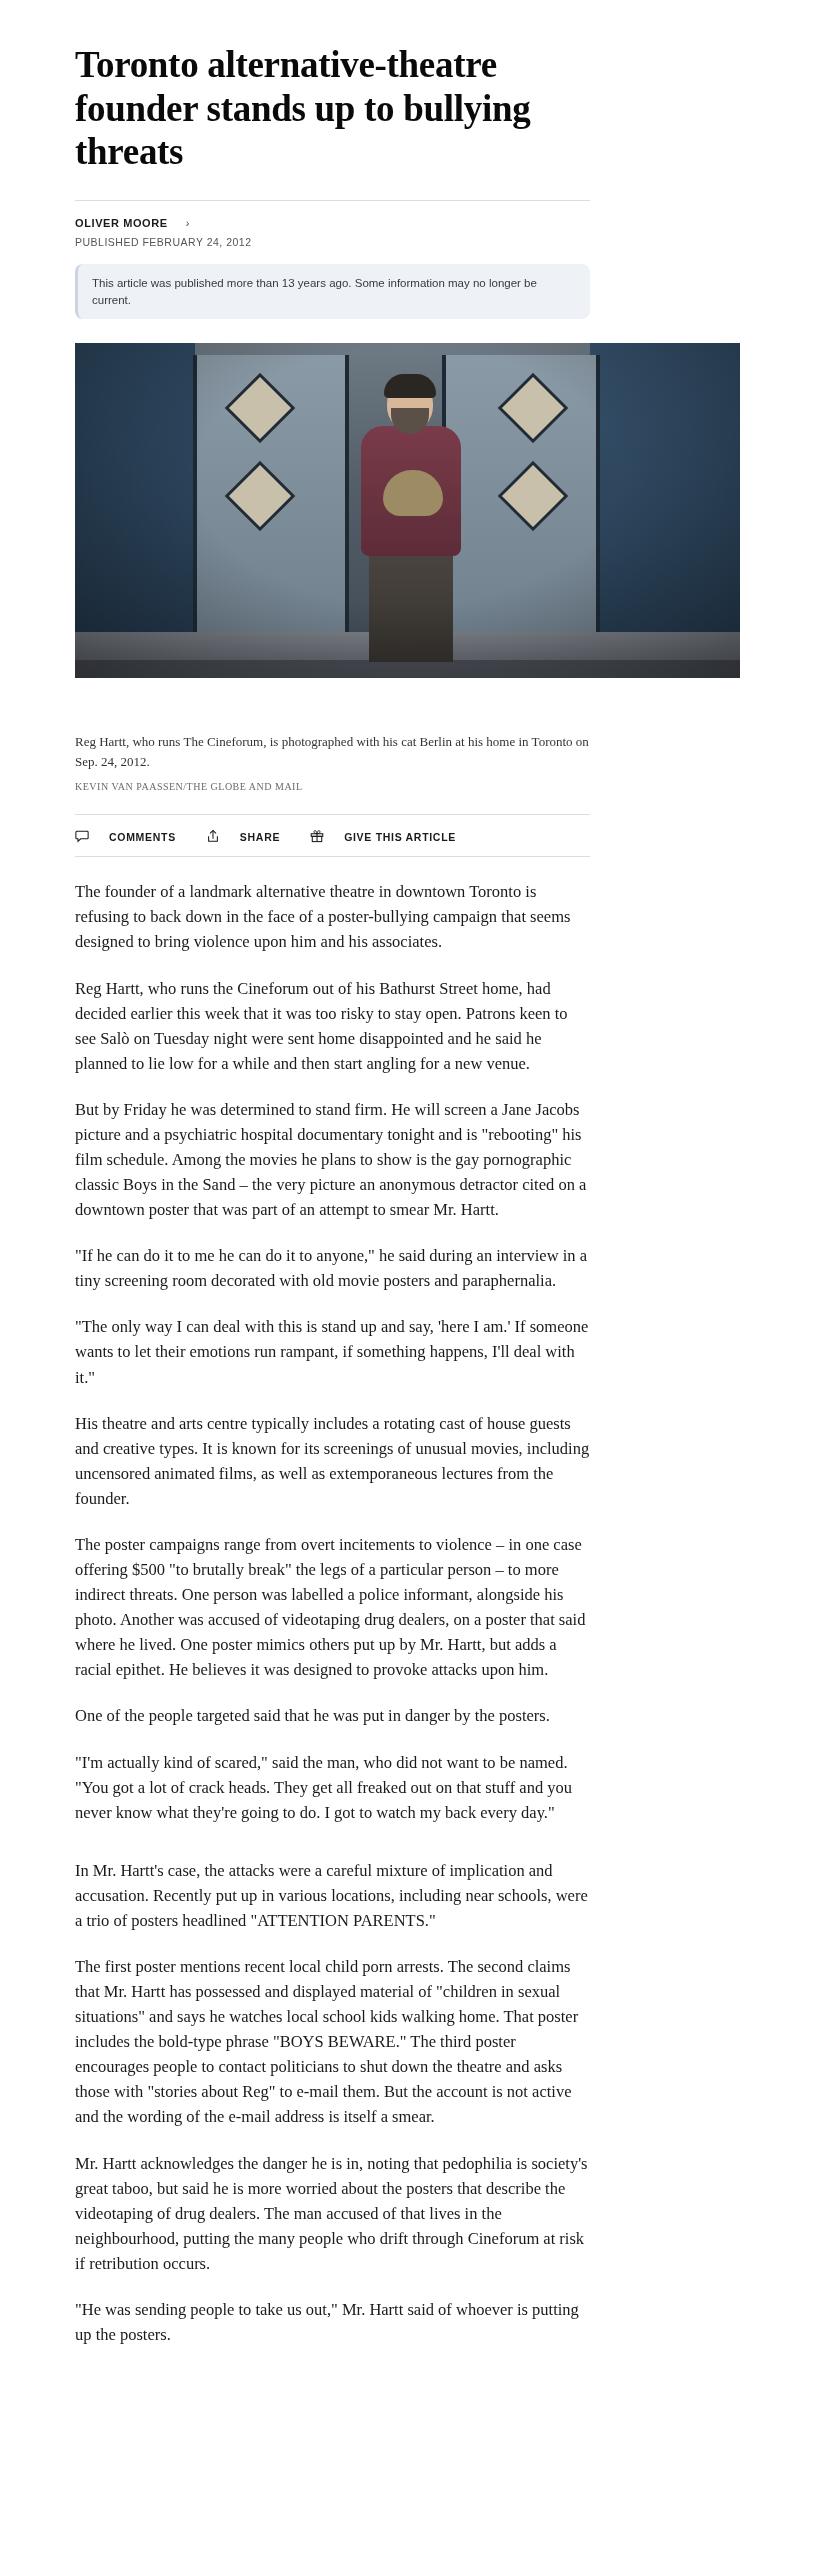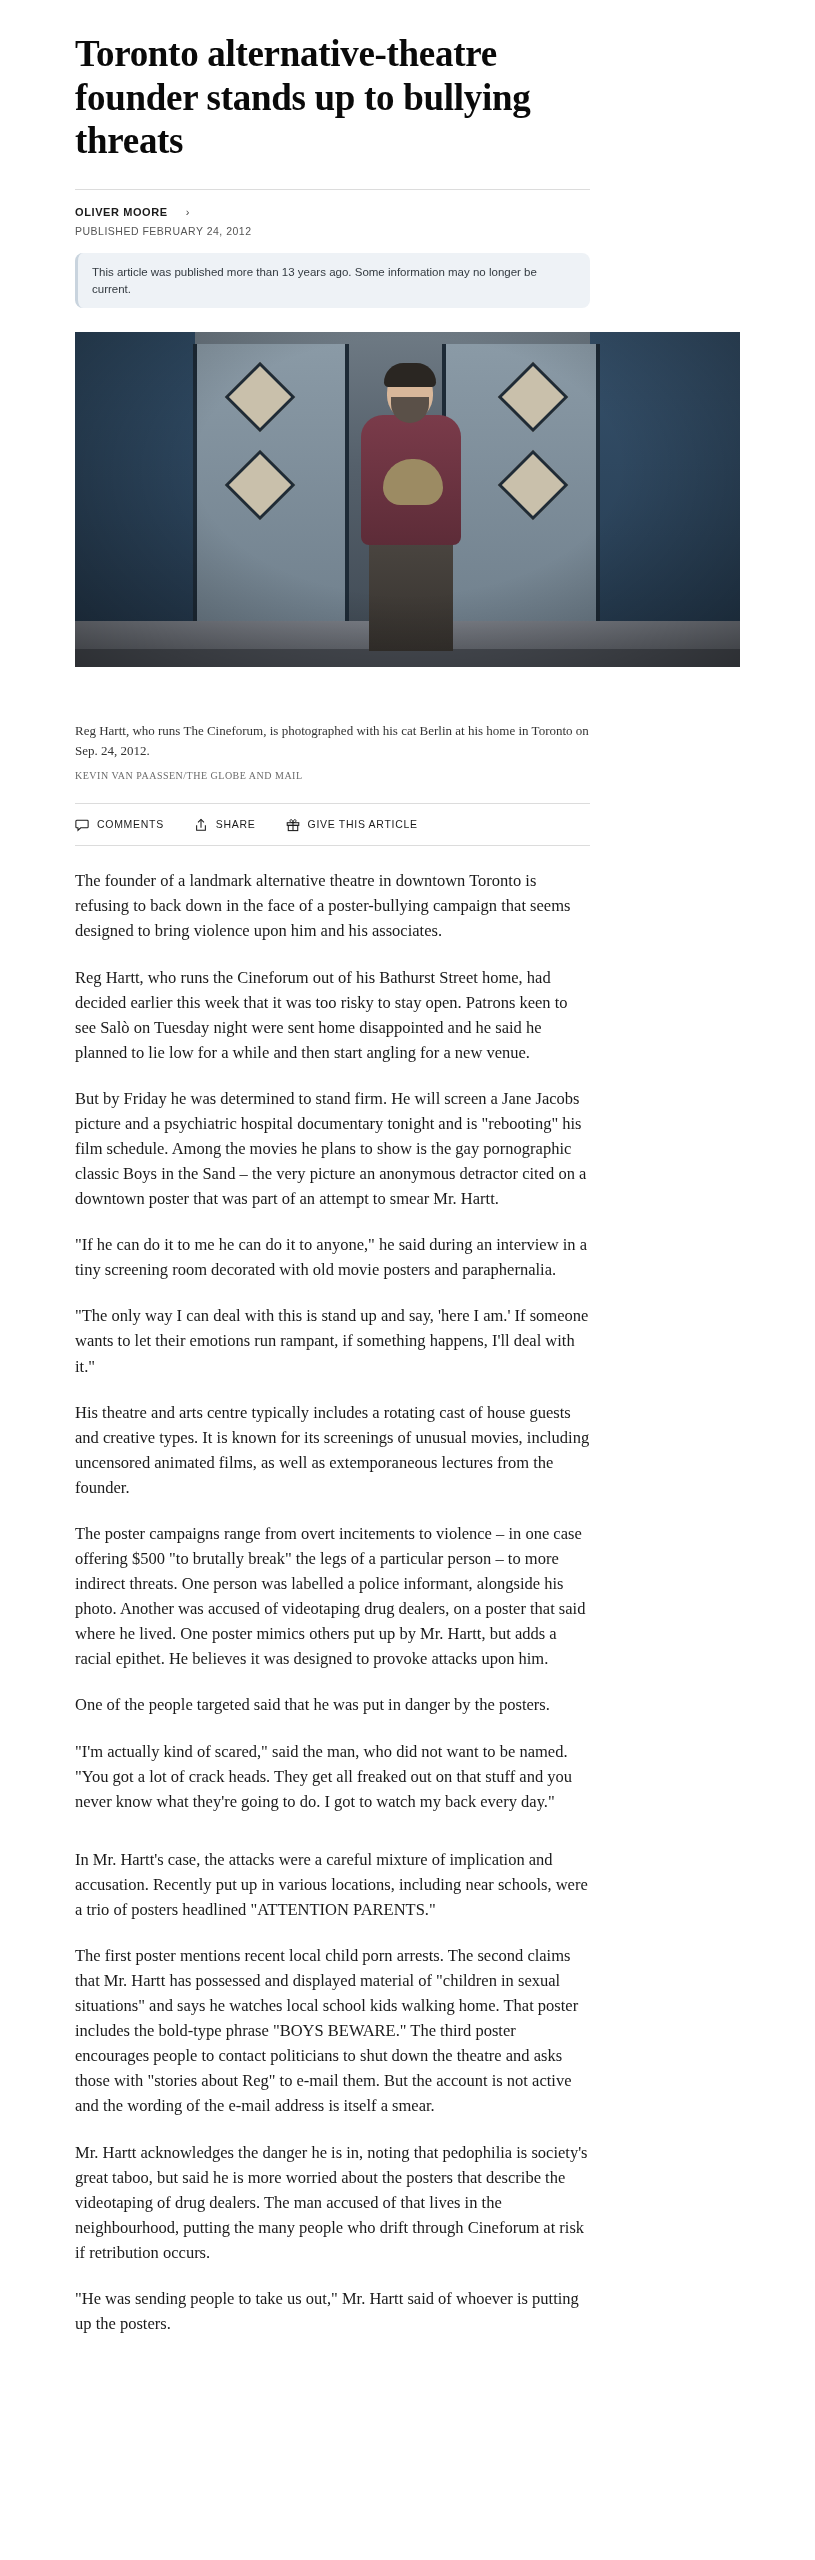--- a/index.html
+++ b/index.html
@@ -10,21 +10,21 @@
   body {
     width: 815px;
     min-height: 2560px;
     font-family: "Liberation Serif", serif;
     color: #1a1a1a;
     -webkit-font-smoothing: antialiased;
   }
   .page {
     width: 665px;
     box-sizing: border-box;
-    padding: 18px 75px 40px 75px;
+    padding: 29px 75px 40px 75px;
   }
   .headline {
     font-family: "Liberation Serif", serif;
     font-size: 37px;
     line-height: 1.18;
     font-weight: bold;
     letter-spacing: -0.3px;
     color: #0a0a0a;
     margin: 14px 0 0 0;
   }
@@ -173,25 +173,25 @@
     margin-top: 22px;
     padding: 14px 0 13px 0;
     border-top: 1px solid #dcdcdc;
     border-bottom: 1px solid #dcdcdc;
     display: flex;
     align-items: center;
     gap: 30px;
   }
   .action {
     display: flex;
-    align-items: flex-start;
-    gap: 8px;
+    align-items: flex-end;
+    gap: 20px;
     font-family: "Liberation Sans", sans-serif;
     font-size: 10.5px;
-    font-weight: normal;
+    font-weight: bold;
     letter-spacing: 0.7px;
     color: #1a1a1a;
     cursor: pointer;
   }
   .action svg { display: block; }
   .body {
     margin-top: 22px;
   }
   .body p {
     font-family: "Liberation Serif", serif;

